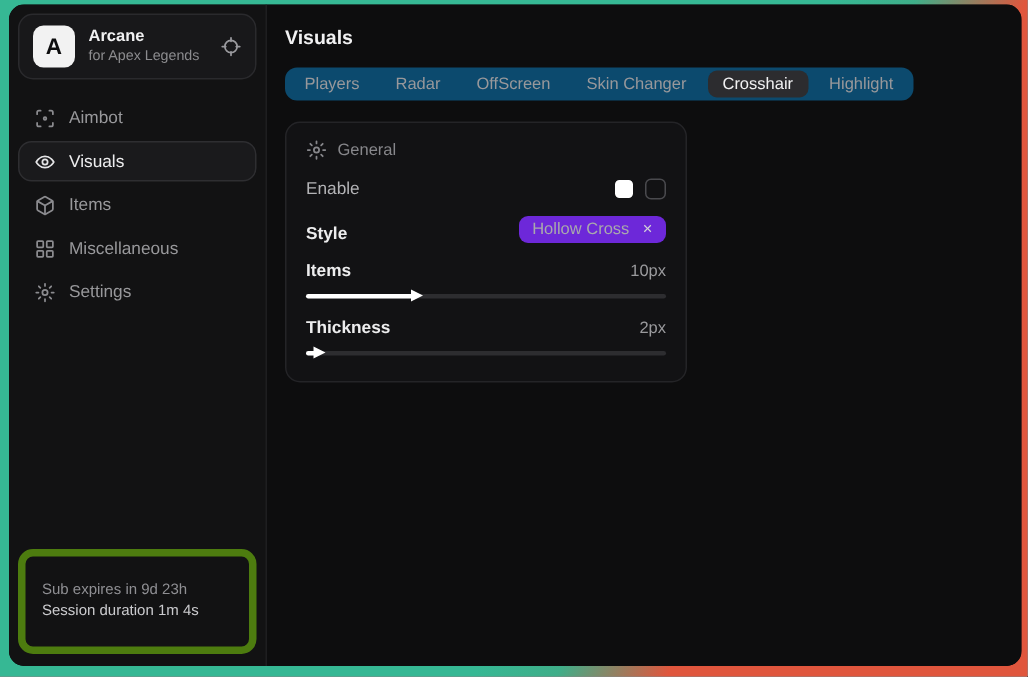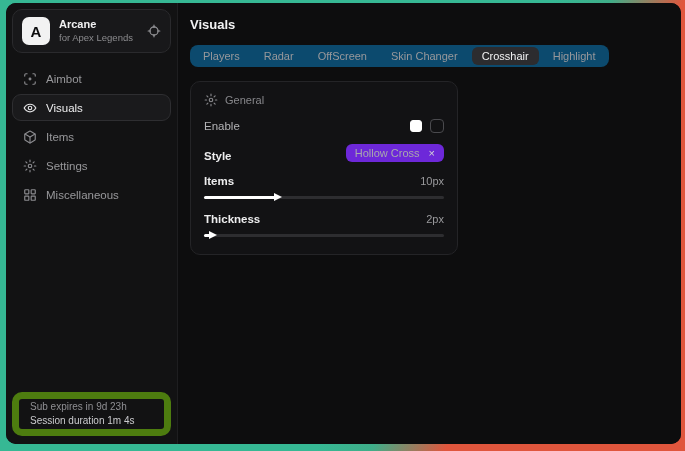--- a/index.html
+++ b/index.html
@@ -43,22 +43,22 @@
     padding:6px 10px; border:1px solid transparent; border-radius:9px;
     height:27px; cursor:pointer;
   }
   .nav-item .icon{ color:#8b8b8f; }
   .nav-item.active{
     background:#1a1a1c; border-color:#2e2e31; color:#ededee;
   }
   .nav-item.active .icon{ color:#e4e4e6; }
   .footer-card{
     margin-top:auto;
-    border:7px solid #4d7c0f; border-radius:10px;
-    padding:1px 11px; line-height:14px;
+    border:5px solid #4d7c0f; border-radius:10px;
+    padding:16px 11px; line-height:14px;
   }
   .footer-line1{ color:#8f8f93; font-size:10px; }
   .footer-line2{ color:#cbcbce; font-size:10px; }
   
   .main{ flex:1; background:#0d0d0e; padding:14px 0 0 12px; }
   .page-title{ color:#f1f1f2; font-size:13px; font-weight:bold; margin-bottom:13px; }
   .tabs{
     display:inline-flex; align-items:center; gap:4px;
     background:#0c4a6e; border-radius:8px; padding:2px 3px; margin-bottom:14px;
   }
@@ -157,36 +157,36 @@
               <path d="M21 8a2 2 0 0 0-1-1.73l-7-4a2 2 0 0 0-2 0l-7 4A2 2 0 0 0 3 8v8a2 2 0 0 0 1 1.73l7 4a2 2 0 0 0 2 0l7-4A2 2 0 0 0 21 16Z"></path>
               <path d="m3.3 7 8.7 5 8.7-5"></path>
               <path d="M12 22V12"></path>
             </svg>
           </span>
           <span>Items</span>
         </div>
         <div class="nav-item">
           <span class="icon">
             <svg width="14" height="14" viewBox="0 0 24 24" fill="none" stroke="currentColor" stroke-width="2" stroke-linecap="round" stroke-linejoin="round">
-              <circle cx="12" cy="12" r="3"></circle>
-              <path d="M12 2v2.5M12 19.5V22M2 12h2.5M19.5 12H22M4.9 4.9l1.8 1.8M17.3 17.3l1.8 1.8M19.1 4.9l-1.8 1.8M6.7 17.3l-1.8 1.8"></path>
-            </svg>
-          </span>
-          <span>Settings</span>
-        </div>
-        <div class="nav-item">
-          <span class="icon">
-            <svg width="14" height="14" viewBox="0 0 24 24" fill="none" stroke="currentColor" stroke-width="2" stroke-linecap="round" stroke-linejoin="round">
               <rect x="3" y="3" width="7" height="7" rx="1"></rect>
               <rect x="14" y="3" width="7" height="7" rx="1"></rect>
               <rect x="3" y="14" width="7" height="7" rx="1"></rect>
               <rect x="14" y="14" width="7" height="7" rx="1"></rect>
             </svg>
           </span>
           <span>Miscellaneous</span>
+        </div>
+        <div class="nav-item">
+          <span class="icon">
+            <svg width="14" height="14" viewBox="0 0 24 24" fill="none" stroke="currentColor" stroke-width="2" stroke-linecap="round" stroke-linejoin="round">
+              <circle cx="12" cy="12" r="3"></circle>
+              <path d="M12 2v2.5M12 19.5V22M2 12h2.5M19.5 12H22M4.9 4.9l1.8 1.8M17.3 17.3l1.8 1.8M19.1 4.9l-1.8 1.8M6.7 17.3l-1.8 1.8"></path>
+            </svg>
+          </span>
+          <span>Settings</span>
         </div>
       </nav>
 
     <div class="footer-card">
       <div class="footer-line1">Sub expires in 9d 23h</div>
       <div class="footer-line2">Session duration 1m 4s</div>
     </div>
   </aside>
 
   <main class="main">

